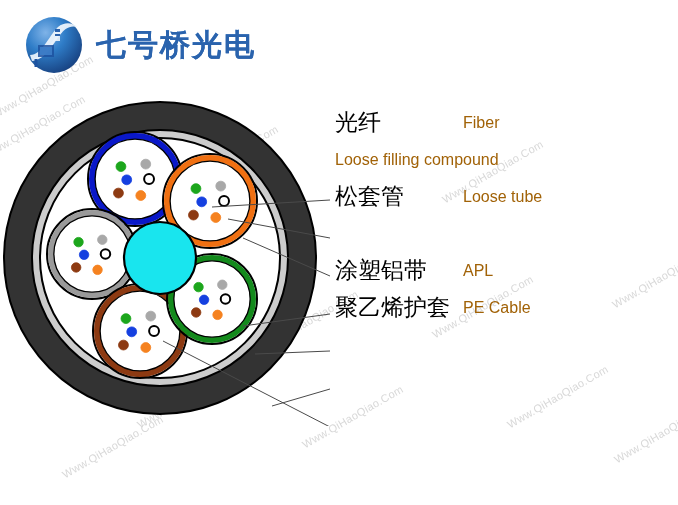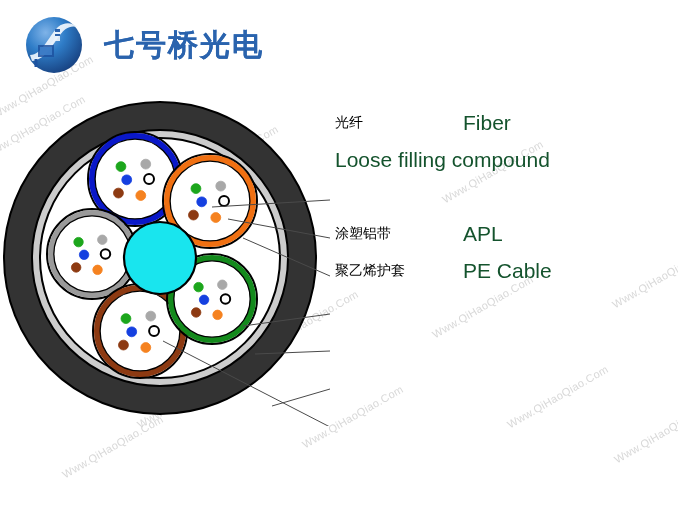--- a/index.html
+++ b/index.html
@@ -21,48 +21,48 @@
     transform-origin:left top;
     user-select:none;
     pointer-events:none;
     letter-spacing:0.3px;
   }
 
   
   #header{position:absolute;left:24px;top:14px;height:62px;display:flex;align-items:center;}
   #logo-mark{width:60px;height:60px;position:relative;}
   #logo-text{
-    margin-left:20px;
+    margin-left:12px;
     font-size:30px;
     font-weight:bold;
     letter-spacing:2px;
     background:linear-gradient(180deg,#4f8fd6 0%,#2f6fbd 45%,#1e4f94 100%);
     -webkit-background-clip:text;
     background-clip:text;
     color:#2a63ad;
     font-family:Liberation Serif, serif;
     white-space:nowrap;
   }
 
   
   #diagram{position:absolute;left:0;top:86px;width:678px;height:340px;}
 
   
   #labels{position:absolute;left:335px;top:104px;width:340px;}
   .label-row{height:37px;display:flex;align-items:center;}
   .lbl-cn{
     width:128px;
-    font-size:14px;
+    font-size:23px;
     color:#000000;
     font-family:"DejaVu Sans","Liberation Sans",sans-serif;
     white-space:nowrap;
   }
   .lbl-en{
-    font-size:21px;
-    color:#14532d;
+    font-size:16px;
+    color:#a16207;
     font-family:"Liberation Sans","DejaVu Sans",sans-serif;
     white-space:nowrap;
   }
 </style>
 </head>
 <body>
 
 <div id="page">
 
   <div id="watermark-layer">
@@ -187,20 +187,24 @@
 
   <div id="labels">
       <div class="label-row">
         <div class="lbl-cn">光纤</div>
         <div class="lbl-en">Fiber</div>
       </div>
       <div class="label-row">
         <div class="lbl-en">Loose filling compound</div>
       </div>
       <div class="label-row">
+        <div class="lbl-cn">松套管</div>
+        <div class="lbl-en">Loose tube</div>
+      </div>
+      <div class="label-row">
       </div>
       <div class="label-row">
         <div class="lbl-cn">涂塑铝带</div>
         <div class="lbl-en">APL</div>
       </div>
       <div class="label-row">
         <div class="lbl-cn">聚乙烯护套</div>
         <div class="lbl-en">PE Cable</div>
       </div>
     </div>

